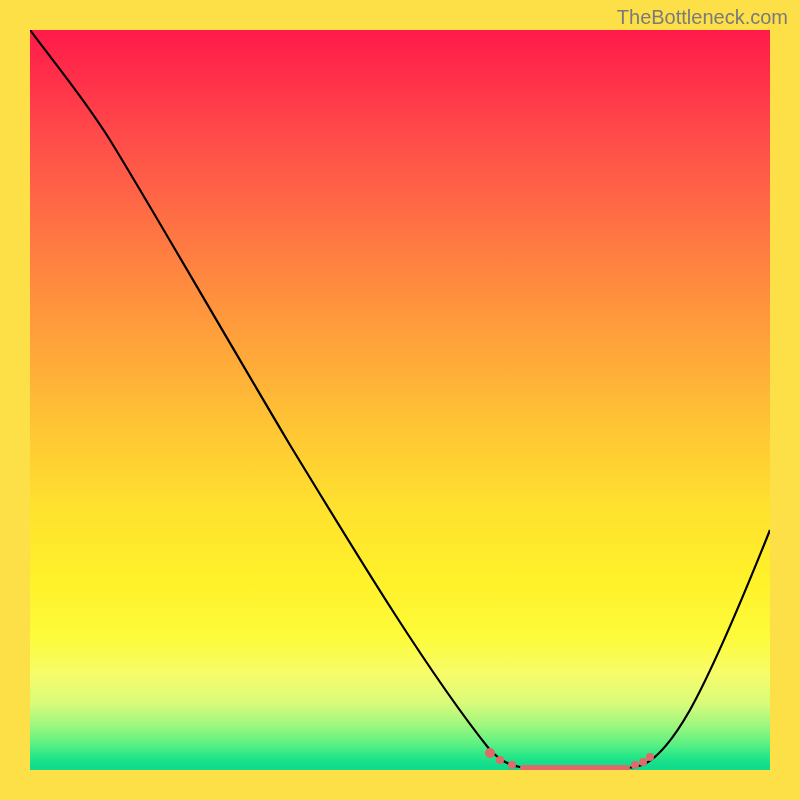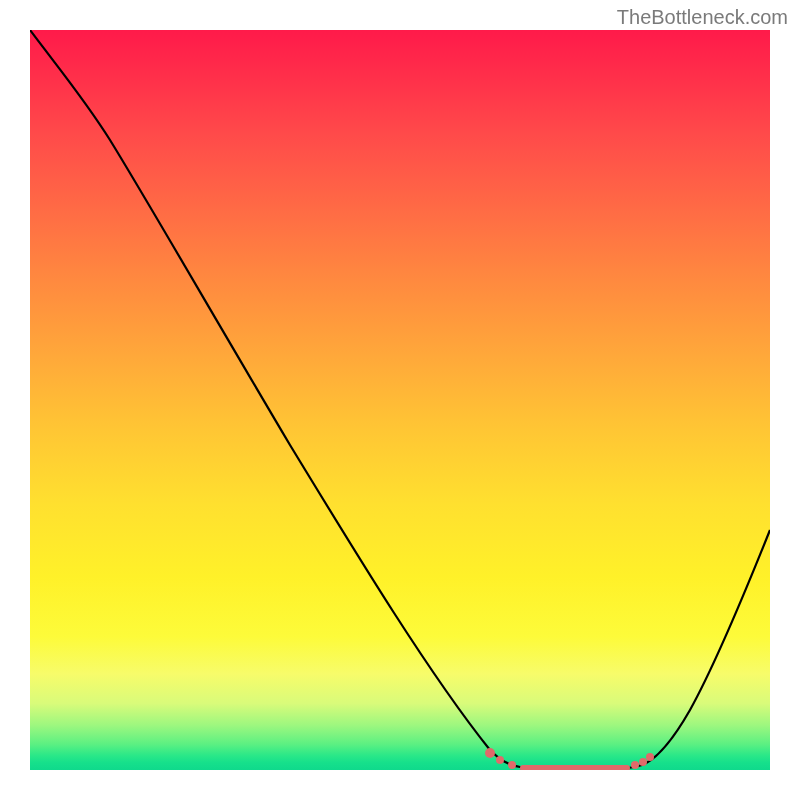--- a/index.html
+++ b/index.html
@@ -1,18 +1,18 @@
 <!DOCTYPE html>
 <html><head>
   <meta charset="utf-8">
   <style>
     * { margin: 0; padding: 0; box-sizing: border-box; }
     body { width: 800px; height: 800px; background: #000; position: relative; font-family: Arial, sans-serif; }
     .watermark { position: absolute; top: 6px; right: 12px; color: #7a7a7a; font-size: 20px; font-weight: 500; z-index: 10; }
-    .frame { position: absolute; top: 0; left: 0; width: 800px; height: 800px; background: #ffffff; }
+    .frame { position: absolute; top: 0; left: 0; width: 800px; height: 800px; background: #fde047; }
     .plot-area { position: absolute; top: 30px; left: 30px; width: 740px; height: 740px; overflow: hidden; }
     .gradient { position: absolute; top: 0; left: 0; width: 100%; height: 100%;
       background: linear-gradient(to bottom,
         #ff1a4a 0%,
         #ff2e4a 6%,
         #ff4a4a 14%,
         #ff6a45 24%,
         #ff8a3f 34%,
         #ffa83a 44%,
         #ffc634 54%,

